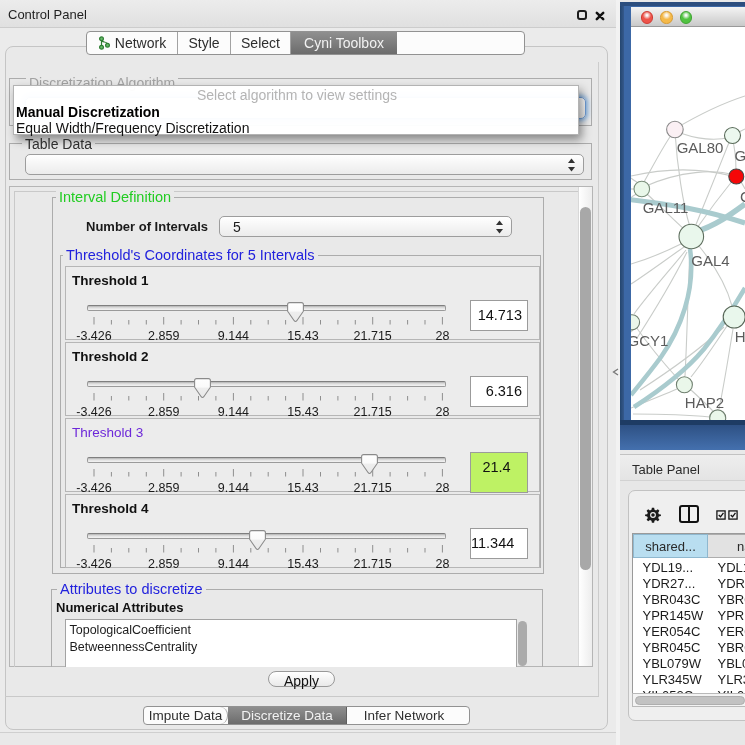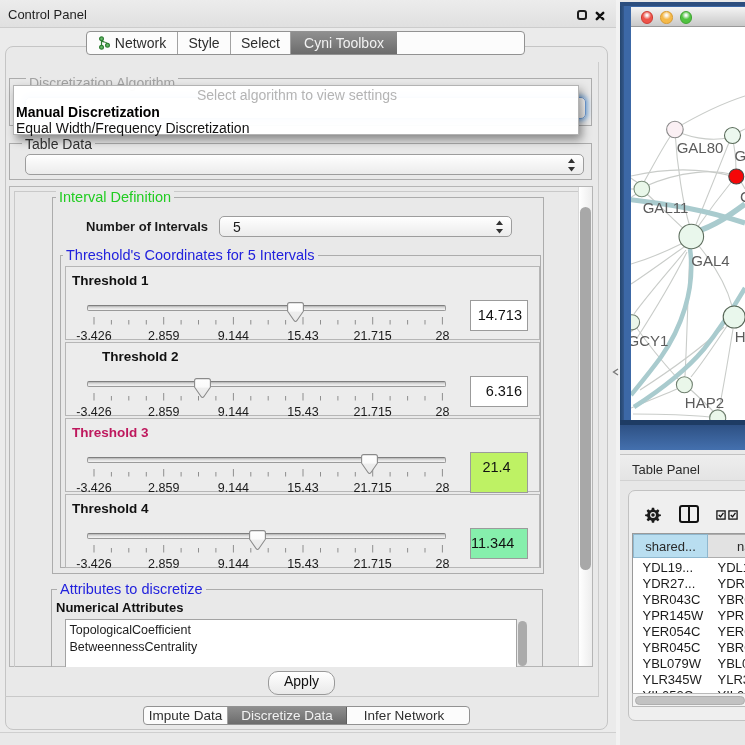--- a/index.html
+++ b/index.html
@@ -110,21 +110,21 @@
           <stop offset="0.45" stop-color="#fafafa"></stop>
           <stop offset="0.5" stop-color="#eeeeee"></stop>
           <stop offset="1" stop-color="#e9e9e9"></stop>
         </linearGradient>
       </defs>
       <path d="M2.6 0.6 L14.4 0.6 Q16.4 0.6 16.4 2.6 L16.4 9.2 L9.8 18.7 Q8.5 20.4 7.2 18.7 L0.6 9.2 L0.6 2.6 Q0.6 0.6 2.6 0.6 Z" fill="url(#thg265.5)" stroke="#8a8a8a" stroke-width="1.1"></path>
     </svg>
 <div class="abs" style="left:404px;top:33px;width:58px;height:31px;background:#ffffff;border:1px solid #9b9b9b;font-size:14.5px;color:#111;text-align:right;line-height:29px;padding-right:5px;">14.713</div>
 </div>
 <div class="abs" style="left:65px;top:341.5px;width:475px;height:74px;background:#ececec;border:1px solid #b6b6b6;">
-<div class="abs" style="left:6px;top:6px;font-size:13.5px;font-weight:bold;color:#111;margin-left:30px;">Threshold 2</div>
+<div class="abs" style="left:6px;top:6px;font-size:13.5px;font-weight:bold;color:#111;">Threshold 2</div>
 <div class="abs" style="left:21px;top:38px;width:359px;height:6px;background:linear-gradient(#b2b2b2,#e0e0e0 45%,#f3f3f3);border:1px solid #9a9a9a;border-top-color:#7f7f7f;border-radius:2px;"></div>
 <svg class="abs" style="left:0;top:50.5px;" width="420" height="8" viewBox="0 0 420 8">
       <line x1="28.0" y1="0" x2="28.0" y2="7.5" stroke="#8e8e8e" stroke-width="1"></line>
       <line x1="45.4" y1="3" x2="45.4" y2="7.5" stroke="#8e8e8e" stroke-width="1"></line>
       <line x1="62.8" y1="3" x2="62.8" y2="7.5" stroke="#8e8e8e" stroke-width="1"></line>
       <line x1="80.3" y1="3" x2="80.3" y2="7.5" stroke="#8e8e8e" stroke-width="1"></line>
       <line x1="97.7" y1="0" x2="97.7" y2="7.5" stroke="#8e8e8e" stroke-width="1"></line>
       <line x1="115.1" y1="3" x2="115.1" y2="7.5" stroke="#8e8e8e" stroke-width="1"></line>
       <line x1="132.5" y1="3" x2="132.5" y2="7.5" stroke="#8e8e8e" stroke-width="1"></line>
       <line x1="149.9" y1="3" x2="149.9" y2="7.5" stroke="#8e8e8e" stroke-width="1"></line>
@@ -155,21 +155,21 @@
           <stop offset="0.45" stop-color="#fafafa"></stop>
           <stop offset="0.5" stop-color="#eeeeee"></stop>
           <stop offset="1" stop-color="#e9e9e9"></stop>
         </linearGradient>
       </defs>
       <path d="M2.6 0.6 L14.4 0.6 Q16.4 0.6 16.4 2.6 L16.4 9.2 L9.8 18.7 Q8.5 20.4 7.2 18.7 L0.6 9.2 L0.6 2.6 Q0.6 0.6 2.6 0.6 Z" fill="url(#thg341.5)" stroke="#8a8a8a" stroke-width="1.1"></path>
     </svg>
 <div class="abs" style="left:404px;top:33px;width:58px;height:31px;background:#ffffff;border:1px solid #9b9b9b;font-size:14.5px;color:#111;text-align:right;line-height:29px;padding-right:5px;">6.316</div>
 </div>
 <div class="abs" style="left:65px;top:417.5px;width:475px;height:74px;background:#ececec;border:1px solid #b6b6b6;">
-<div class="abs" style="left:6px;top:6px;font-size:13.5px;font-weight:bold;color:#be185d;">Threshold 3</div>
+<div class="abs" style="left:6px;top:6px;font-size:13.5px;font-weight:normal;color:#6d28d9;">Threshold 3</div>
 <div class="abs" style="left:21px;top:38px;width:359px;height:6px;background:linear-gradient(#b2b2b2,#e0e0e0 45%,#f3f3f3);border:1px solid #9a9a9a;border-top-color:#7f7f7f;border-radius:2px;"></div>
 <svg class="abs" style="left:0;top:50.5px;" width="420" height="8" viewBox="0 0 420 8">
       <line x1="28.0" y1="0" x2="28.0" y2="7.5" stroke="#8e8e8e" stroke-width="1"></line>
       <line x1="45.4" y1="3" x2="45.4" y2="7.5" stroke="#8e8e8e" stroke-width="1"></line>
       <line x1="62.8" y1="3" x2="62.8" y2="7.5" stroke="#8e8e8e" stroke-width="1"></line>
       <line x1="80.3" y1="3" x2="80.3" y2="7.5" stroke="#8e8e8e" stroke-width="1"></line>
       <line x1="97.7" y1="0" x2="97.7" y2="7.5" stroke="#8e8e8e" stroke-width="1"></line>
       <line x1="115.1" y1="3" x2="115.1" y2="7.5" stroke="#8e8e8e" stroke-width="1"></line>
       <line x1="132.5" y1="3" x2="132.5" y2="7.5" stroke="#8e8e8e" stroke-width="1"></line>
       <line x1="149.9" y1="3" x2="149.9" y2="7.5" stroke="#8e8e8e" stroke-width="1"></line>
@@ -242,36 +242,36 @@
       <defs>
         <linearGradient id="thg493.5" x1="0" y1="0" x2="0" y2="1">
           <stop offset="0" stop-color="#ffffff"></stop>
           <stop offset="0.45" stop-color="#fafafa"></stop>
           <stop offset="0.5" stop-color="#eeeeee"></stop>
           <stop offset="1" stop-color="#e9e9e9"></stop>
         </linearGradient>
       </defs>
       <path d="M2.6 0.6 L14.4 0.6 Q16.4 0.6 16.4 2.6 L16.4 9.2 L9.8 18.7 Q8.5 20.4 7.2 18.7 L0.6 9.2 L0.6 2.6 Q0.6 0.6 2.6 0.6 Z" fill="url(#thg493.5)" stroke="#8a8a8a" stroke-width="1.1"></path>
     </svg>
-<div class="abs" style="left:404px;top:33px;width:58px;height:31px;background:#86efac;border:1px solid #9b9b9b;font-size:14.5px;color:#111;text-align:left;line-height:29px;padding-right:15px;">11.344</div>
+<div class="abs" style="left:404px;top:33px;width:58px;height:31px;background:#ffffff;border:1px solid #9b9b9b;font-size:14.5px;color:#111;text-align:left;line-height:29px;padding-right:15px;">11.344</div>
 </div>
 <div class="abs" style="left:51px;top:589px;width:492px;height:78px;border:1px solid #acacac;border-bottom:none;"></div>
 <div class="glabel" style="left:57px;top:582px;color:#2222dd;">Attributes to discretize</div>
 <div class="abs" style="left:56px;top:600px;font-size:13px;font-weight:bold;color:#111;">Numerical Attributes</div>
 <div class="abs" style="left:65px;top:619px;width:452px;height:48px;background:#ffffff;border:1px solid #a3a3a3;border-bottom:none;overflow:hidden;">
     <div style="padding-left:3.5px;padding-top:2px;font-size:12.5px;color:#1c1c1c;">
       <div style="height:17.4px;line-height:17.4px;">TopologicalCoefficient</div>
       <div style="height:17.4px;line-height:17.4px;">BetweennessCentrality</div>
     </div>
   </div>
 <div class="abs" style="left:518px;top:621px;width:9px;height:45px;background:#ababab;border-radius:5px;"></div>
-<div class="abs" style="left:268px;top:671px;width:67px;height:24px;background:linear-gradient(#ffffff,#e9e9e9);border:1px solid #999;border-radius:10px;font-size:14px;color:#111;text-align:center;line-height:18px;">Apply</div>
+<div class="abs" style="left:268px;top:671px;width:67px;height:16px;background:linear-gradient(#ffffff,#e9e9e9);border:1px solid #999;border-radius:10px;font-size:14px;color:#111;text-align:center;line-height:18px;">Apply</div>
 <div class="abs" style="left:5px;top:696px;width:594px;height:1px;background:#c9c9c9;"></div>
 <div class="tseg" style="left:143px;top:706px;width:327px;height:19px;font-size:13.5px;">
-<div class="seg" style="width:84px;">Impute Data</div>
+<div class="seg" style="width:84px;border-radius:8px;">Impute Data</div>
 <div class="seg sel" style="width:119px;">Discretize Data</div>
 <div class="seg" style="width:114px;">Infer Network</div>
 </div>
 <div class="abs" style="left:620px;top:2px;width:125px;height:448px;background:linear-gradient(90deg,#2a4d80 0px,#3a64a0 6px,#44700f0 0);background:#3c68a6;">
 <div class="abs" style="left:0;top:0;width:4px;height:448px;background:linear-gradient(90deg,#24466f,#35598c);"></div>
 <div class="abs" style="left:0;top:0;width:125px;height:4px;background:#2c4e7e;"></div>
 <div class="abs" style="left:0;top:418px;width:125px;height:5px;background:#1e3c64;"></div>
 <div class="abs" style="left:0;top:423px;width:125px;height:25px;background:linear-gradient(#2e5184,#4470ae);"></div>
 </div>
 <div class="abs" style="left:631px;top:7px;width:114px;height:20px;background:linear-gradient(#f4f4f4,#c9c9c9);border-bottom:1px solid #9a9a9a;">

